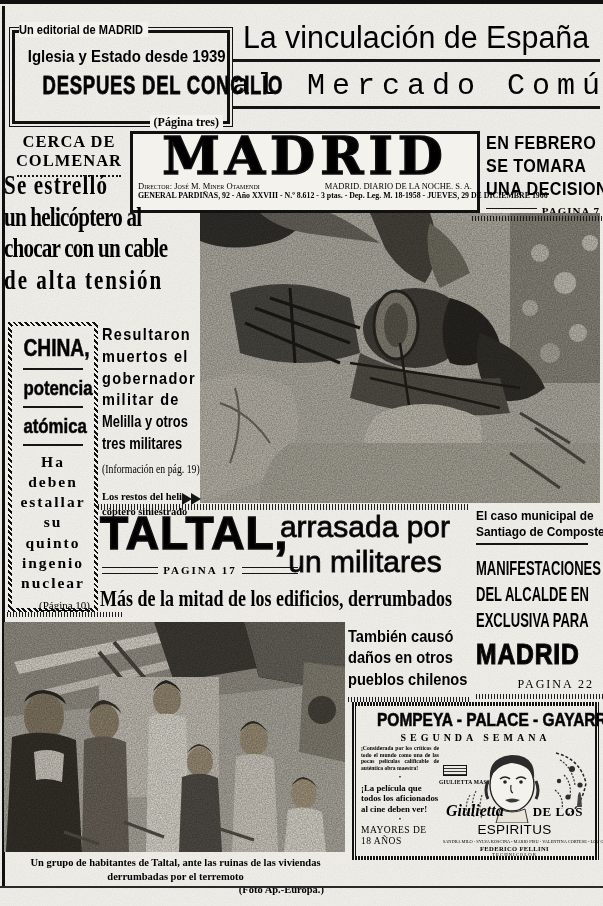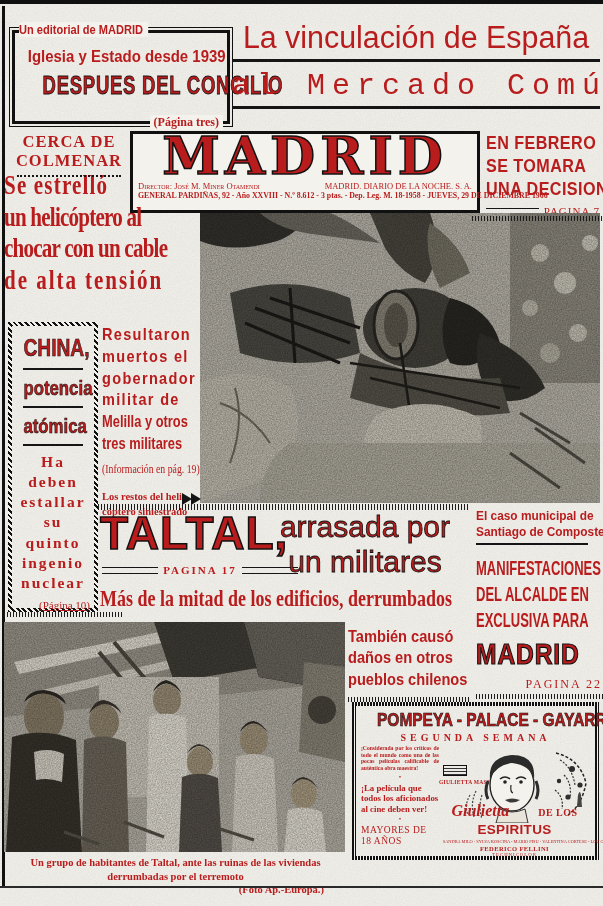--- a/index.html
+++ b/index.html
@@ -1,16 +1,16 @@
 <!DOCTYPE html>
 <html><head>
 <meta charset="utf-8">
 <style>
   html,body{margin:0;padding:0;background:#777;}
-  #page{position:relative;width:603px;height:906px;margin:0 auto;background:#f3f2ed;color:#b91c1c;
+  #page{position:relative;width:603px;height:906px;margin:0 auto;background:#f3f2ed;color:#000000;
         font-family:"Liberation Serif",serif;overflow:hidden;}
   .abs{position:absolute;}
   .nw{white-space:nowrap;display:block;}
   .cx{transform-origin:left center;}
   .hatch{background:repeating-linear-gradient(90deg,#1c1c1c 0 1px,transparent 1px 3px);}
   svg{display:block;}
 
   
   .top-bar{left:0;top:0;width:603px;height:4px;background:#101010;}
   .left-rule{left:2px;top:6px;width:3px;height:882px;background:#101010;}
@@ -49,21 +49,21 @@
   .crash{left:4px;top:170px;width:196px;line-height:1.17;font-weight:700;}
   .crash .ln{font-size:27px;letter-spacing:-1px;transform:scaleX(.78);}
   .crash .l1{letter-spacing:1.5px;}
   .crash .l4{letter-spacing:2.5px;}
 
   
   .febrero{left:486px;top:131px;width:114px;font-family:"Liberation Sans",sans-serif;font-weight:700;line-height:1.22;}
   .feb-ln{font-size:19px;transform:scaleX(.85);letter-spacing:.5px;}
   .feb-ref{display:flex;align-items:center;margin-top:4px;}
   .dbl{flex:1;height:5px;border-top:1px solid #151515;border-bottom:1px solid #151515;}
-  .feb-ref span{font-size:11px;font-family:"Liberation Serif",serif;font-weight:400;letter-spacing:1px;padding-left:5px;}
+  .feb-ref span{font-size:11px;font-family:"Liberation Serif",serif;font-weight:700;letter-spacing:1px;padding-left:5px;}
 
   
   .china{left:8px;top:322px;width:90px;height:290px;box-sizing:border-box;padding:8px 4px 4px;
          border:4px solid #111;border-image:repeating-linear-gradient(45deg,#111 0 2px,#f3f2ed 2px 4px) 4;}
   .ch-h{font-family:"Liberation Sans",sans-serif;font-weight:700;text-align:center;white-space:nowrap;
         transform:scaleX(.8);transform-origin:center;-webkit-text-stroke:.6px #111;}
   .ch-h1{font-size:24px;} .ch-h2{font-size:21px;} .ch-h3{font-size:21px;}
   .ch-rule{height:2px;background:#151515;width:80%;margin:6px auto;}
   .ch-d{font-weight:700;font-size:15.5px;text-align:center;letter-spacing:2px;line-height:1.3;}
   .ch-ref{font-size:11px;text-align:right;margin-top:6px;text-decoration:underline;}
@@ -90,21 +90,21 @@
 
   
   .santiago{left:476px;top:508px;width:126px;}
   .sg-k{font-family:"Liberation Sans",sans-serif;font-weight:700;font-size:13.5px;line-height:1.2;
         transform:scaleX(.88);white-space:nowrap;}
   .sg-ku{width:112px;height:2px;background:#151515;margin:3px 0 10px;}
   .sg-h{font-family:"Liberation Sans",sans-serif;font-weight:700;font-size:21px;line-height:1.22;
         transform:scaleX(.62);white-space:nowrap;}
   .sg-brand{font-family:"Liberation Sans",sans-serif;font-weight:700;font-size:29px;-webkit-text-stroke:1.2px #111;
             letter-spacing:1px;transform:scaleX(.85);white-space:nowrap;margin-top:6px;}
-  .sg-ref{font-size:12px;letter-spacing:2px;text-align:right;padding-right:0;margin-top:6px;}
+  .sg-ref{font-size:12px;letter-spacing:2px;text-align:right;padding-right:8px;margin-top:6px;}
 
   
   .tambien{left:348px;top:626px;width:122px;}
   .tb-ln{font-family:"Liberation Sans",sans-serif;font-weight:700;font-size:17px;line-height:1.25;
          transform:scaleX(.86);white-space:nowrap;}
 
   
   .photo-top{left:200px;top:213px;width:400px;height:290px;}
   .photo-bottom{left:4px;top:622px;width:341px;height:230px;}
   .caption{left:5px;top:856px;width:341px;font-weight:700;font-size:10.5px;text-align:center;line-height:1.3;}
@@ -121,22 +121,22 @@
   .ad-blurb{font-size:5.6px;font-weight:700;text-align:justify;line-height:1.2;}
   .ad-bullet{text-align:center;font-size:7px;line-height:1;margin:2px 0;}
   .ad-quote{font-weight:700;font-size:8.8px;line-height:1.18;}
   .ad-rating{font-size:9.5px;letter-spacing:.5px;line-height:1.2;margin-top:2px;}
   .ad-right{position:relative;flex:1;}
   .ad-actress{position:absolute;left:0px;top:34px;font-size:5.5px;font-weight:700;letter-spacing:.3px;}
   .ad-badge{position:absolute;left:4px;top:20px;width:22px;height:9px;border:1px solid #111;background:repeating-linear-gradient(0deg,#333 0 1px,transparent 1px 3px);}
   .ad-face{position:absolute;right:0;top:0;}
   .ad-logo{position:absolute;left:0;right:0;bottom:0;text-align:center;}
   .ad-logo .t1{font-family:"Liberation Serif",serif;font-style:italic;font-weight:700;font-size:16px;display:inline;}
-  .ad-logo .t2{font-size:10px;font-weight:700;display:inline;letter-spacing:.5px;margin-left:25px;}
-  .ad-logo .t3{font-family:"Liberation Sans",sans-serif;font-weight:700;font-size:13.5px;display:inline;letter-spacing:.3px;}
+  .ad-logo .t2{font-size:13px;font-weight:700;display:inline;letter-spacing:.5px;margin-left:25px;}
+  .ad-logo .t3{font-family:"Liberation Sans",sans-serif;font-weight:400;font-size:13.5px;display:inline;letter-spacing:.3px;}
   .ad-credits{font-size:4.6px;white-space:nowrap;transform:scaleX(.95);transform-origin:center;margin-top:1px;}
   .ad-dir{font-size:6.5px;font-weight:700;margin-top:1px;letter-spacing:.4px;}
   .ad-proc{font-size:4.8px;letter-spacing:1px;}
 
   .b1{left:98px;top:504px;width:370px;height:6px;}
   .b2{left:472px;top:216px;width:131px;height:5px;}
   .b3{left:476px;top:694px;width:127px;height:5px;}
   .b4{left:348px;top:697px;width:122px;height:5px;}
   .b5{left:4px;top:612px;width:118px;height:5px;}
 </style>

